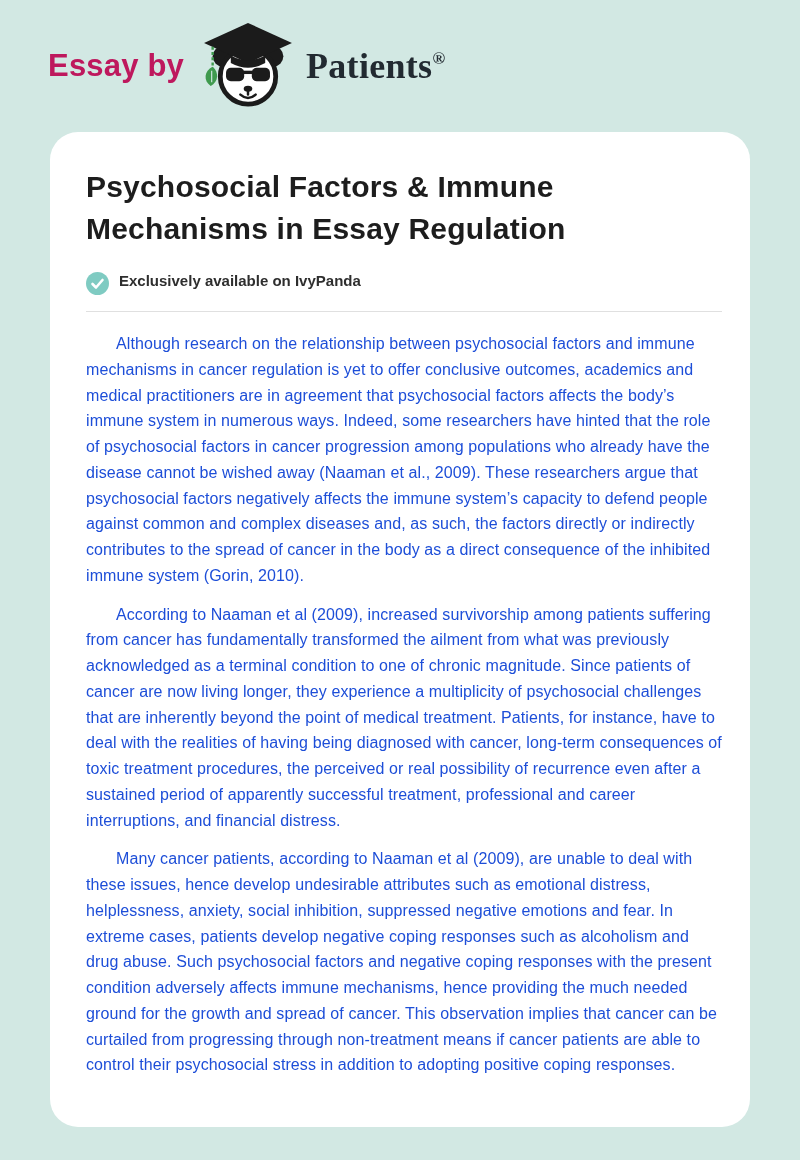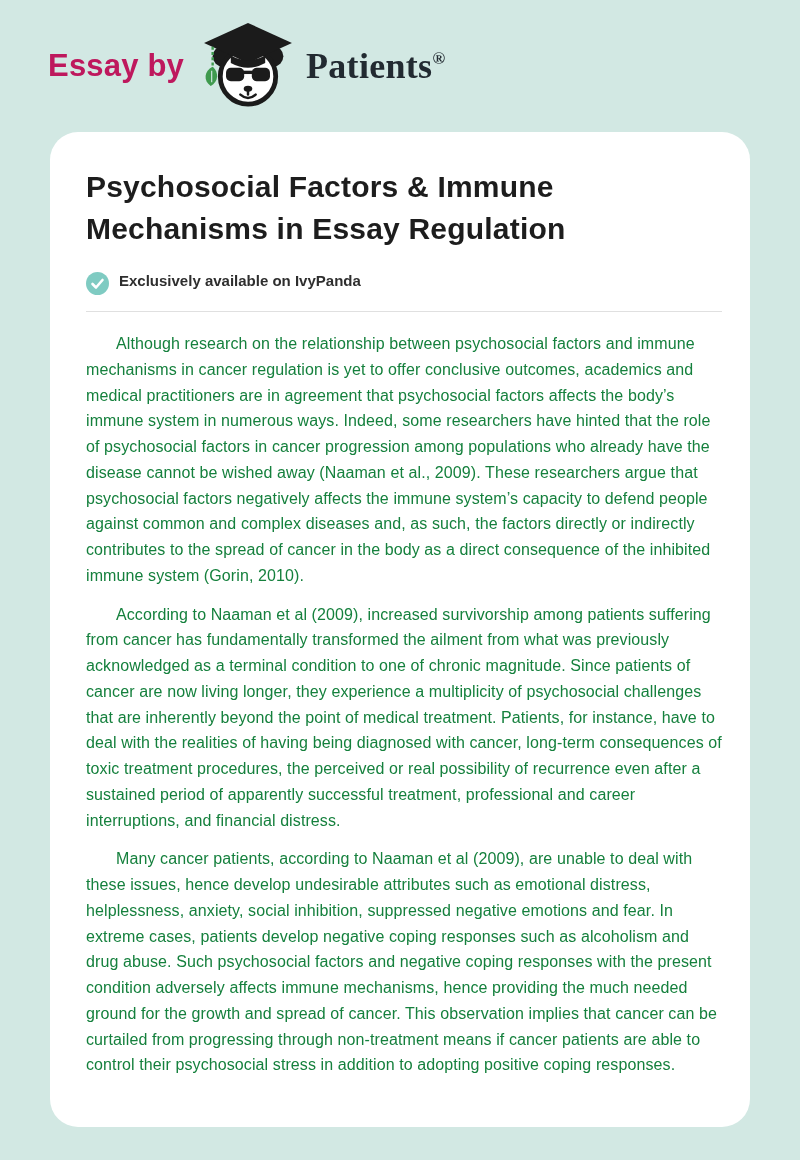--- a/index.html
+++ b/index.html
@@ -65,21 +65,21 @@
     color: #2e2e2e;
   }
   .divider {
     border: none;
     border-top: 1px solid #e0e0e0;
     margin: 16px 0 19px 0;
   }
   .essay-body p {
     font-size: 16px;
     line-height: 1.61;
-    color: #15803d;
+    color: #1d4ed8;
     text-indent: 30px;
     margin: 0 0 13px 0;
     letter-spacing: 0.1px;
   }
   .essay-body p:last-child { margin-bottom: 9px; }
 </style>
 </head>
 <body>
 
 <header class="site-header">

